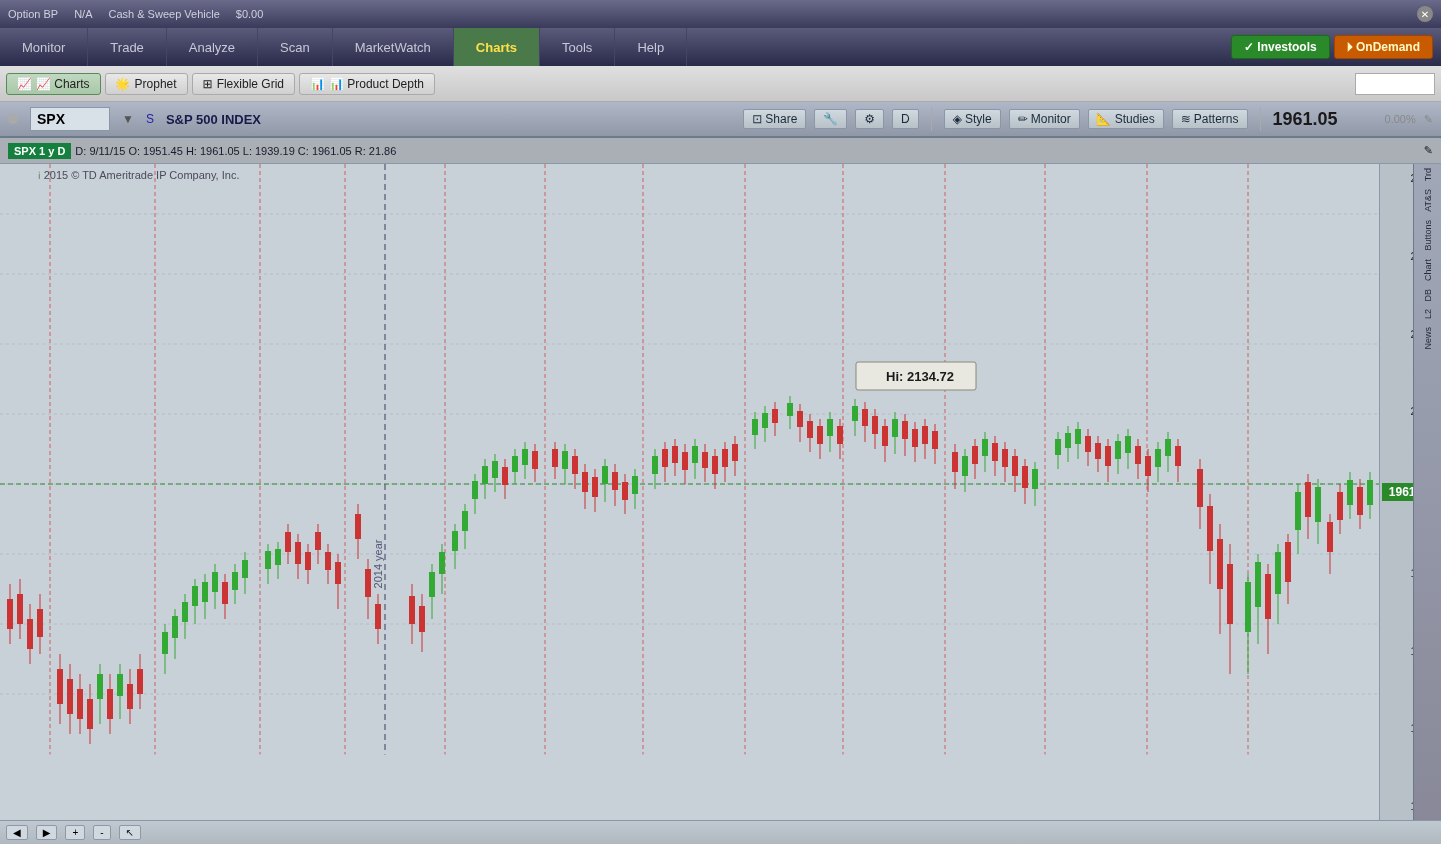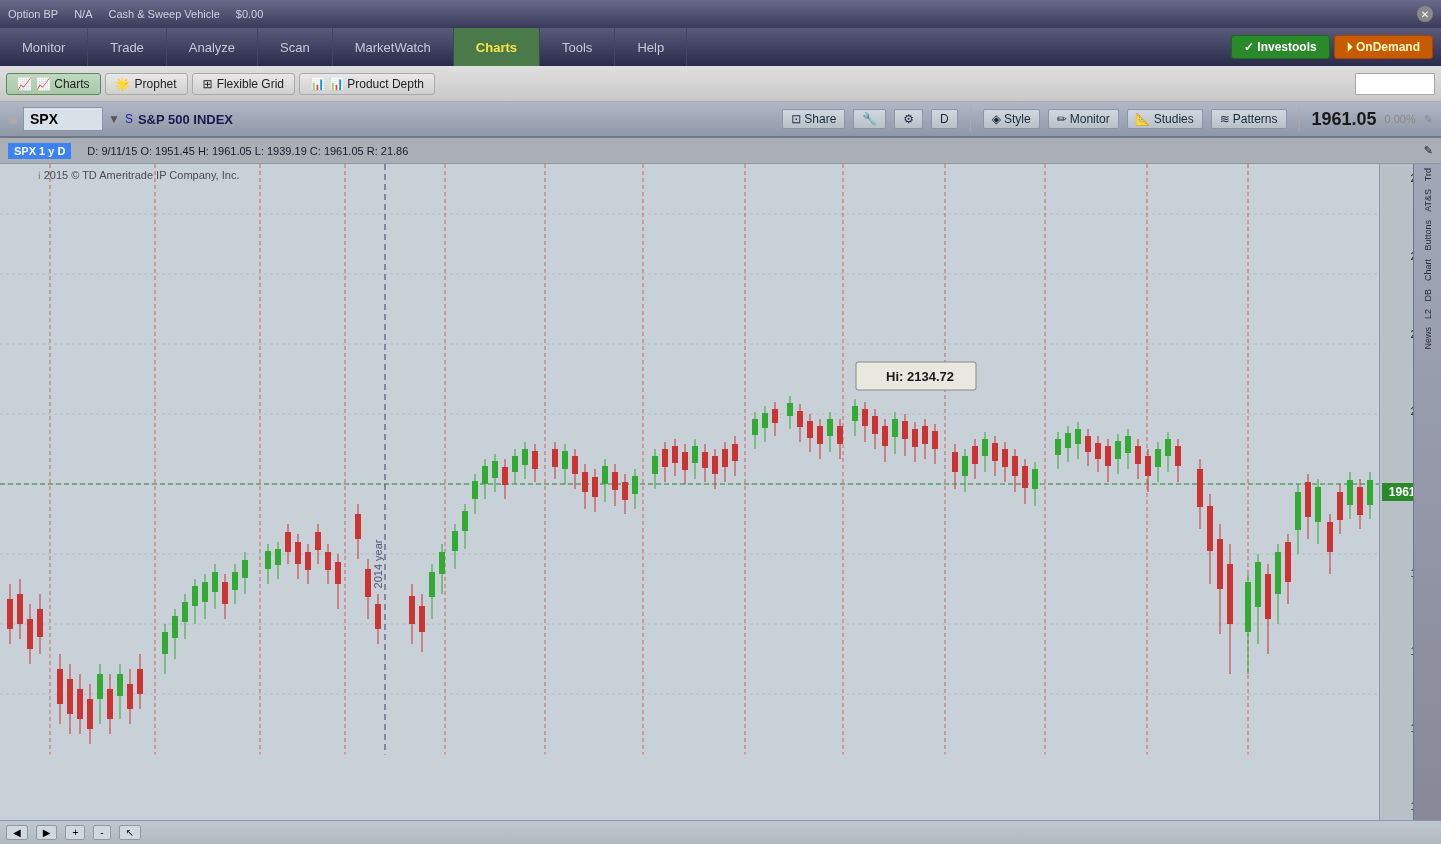--- a/index.html
+++ b/index.html
@@ -79,21 +79,21 @@
     .toolbar-btn.active { background: linear-gradient(to bottom, #c0d8c0, #a8c8a8); border-color: #5a8a5a; }
     .toolbar-sep { width: 1px; height: 24px; background: #aaa; margin: 0 4px; }
 
     
     #symbolbar {
       background: linear-gradient(to bottom, #b0b8c8, #9098a8);
       height: 36px;
       display: flex;
       align-items: center;
       padding: 0 8px;
-      gap: 5px;
+      gap: 12px;
       border-bottom: 2px solid #6a7a8a;
     }
     #symbolbar .symbol-input {
       background: #d8e0e8;
       border: 1px solid #8898a8;
       padding: 3px 6px;
       font-size: 14px;
       font-weight: bold;
       width: 80px;
     }
@@ -112,39 +112,39 @@
       background: linear-gradient(to bottom, #d0d8e0, #b8c0c8);
       border: 1px solid #8898a8;
       border-radius: 2px;
       cursor: pointer;
       font-size: 12px;
       color: #1a2a3a;
     }
     .price-display {
       font-size: 18px; font-weight: bold; color: #1a1a1a;
     }
-    .price-change { font-size: 11px; color: #888; }
+    .price-change { font-size: 11px; color: #888; margin-left: 39px; }
 
     
     #ohlcbar {
       background: rgba(100,120,140,0.3);
       height: 26px;
       display: flex;
       align-items: center;
       padding: 0 8px;
       font-size: 11px;
       color: #1a1a2a;
       border-bottom: 1px solid #8898a8;
       gap: 0;
     }
     #ohlcbar .ohlc-label {
-      background: #3b82f6;
+      background: #15803d;
       color: #fff;
       padding: 2px 6px;
-      margin-right: 16px;
+      margin-right: 4px;
       font-weight: bold;
       font-size: 11px;
       text-align: center;
     }
 
     
     #right-sidebar {
       width: 28px;
       background: linear-gradient(to bottom, #a0a8b8, #888898);
       display: flex;

